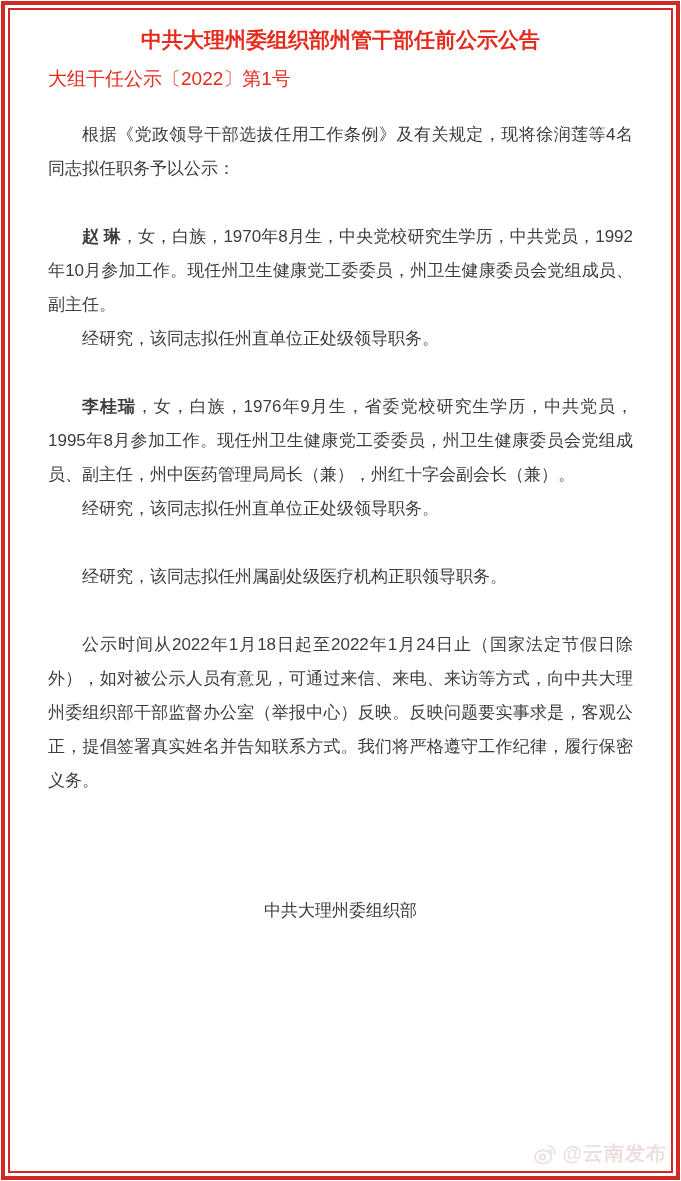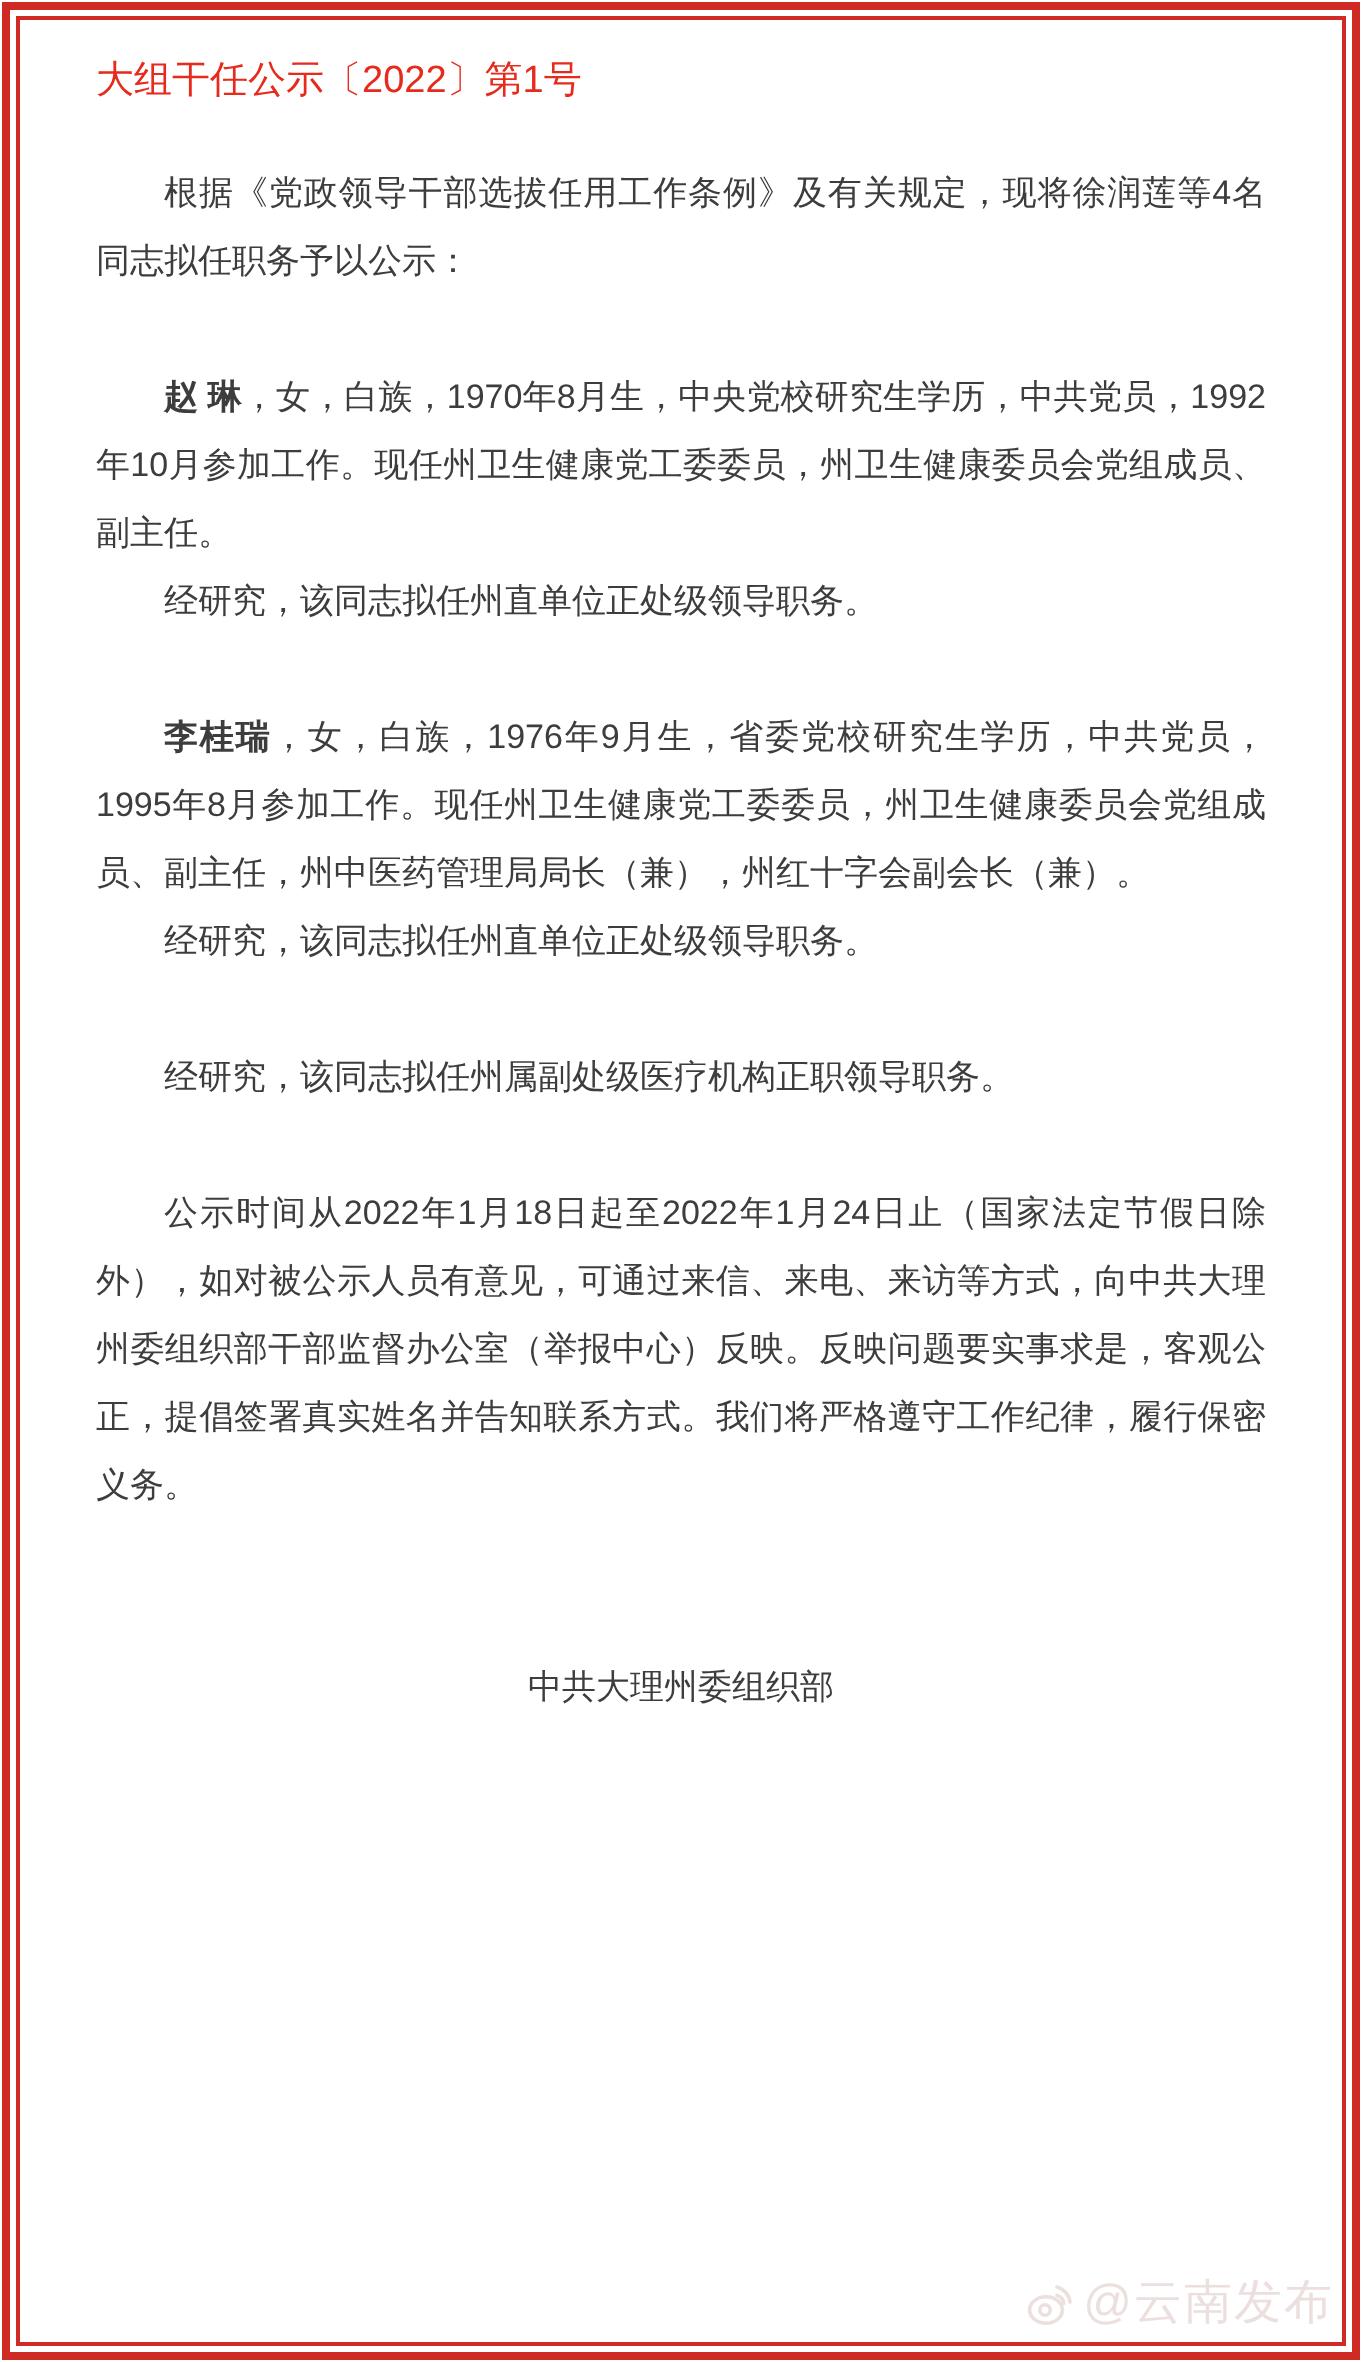--- a/index.html
+++ b/index.html
@@ -41,50 +41,51 @@
   .body-text {
     font-size: 17px;
     color: #3d3d3d;
     line-height: 34px;
     text-align: justify;
   }
   .para { margin: 0; text-indent: 2em; }
   .gap-block { margin-top: 34px; }
   .officer-name { font-weight: bold; }
   .footer {
-    margin-top: 66px;
+    margin-top: 95px;
     text-align: center;
   }
   .footer .para {
     text-indent: 0;
     text-align: center;
     line-height: 35px;
   }
   .watermark {
     position: absolute;
     right: 4px; bottom: 4px;
     display: flex;
     align-items: center;
     gap: 3px;
     color: #ece0de;
     pointer-events: none;
   }
   .watermark .wm-text {
-    font-size: 24px;
-    font-weight: normal;
+    font-size: 20px;
+    font-weight: bold;
     letter-spacing: 1px;
   }
   .watermark svg { display: block; }
 </style>
 </head>
 <body>
 
 <div class="frame">
   <div class="frame-inner">
 
+    <h1 class="doc-title">中共大理州委组织部州管干部任前公示公告</h1>
     <h2 class="doc-number">大组干任公示〔2022〕第1号</h2>
 
     <div class="body-text">
 
       <p class="para">根据《党政领导干部选拔任用工作条例》及有关规定，现将徐润莲等4名同志拟任职务予以公示：</p>
 
 
       <div class="gap-block">
         <p class="para"><span class="officer-name">赵 琳</span><span>，女，白族，1970年8月生，中央党校研究生学历，中共党员，1992年10月参加工作。现任州卫生健康党工委委员，州卫生健康委员会党组成员、副主任。</span></p>
         <p class="para">经研究，该同志拟任州直单位正处级领导职务。</p>

